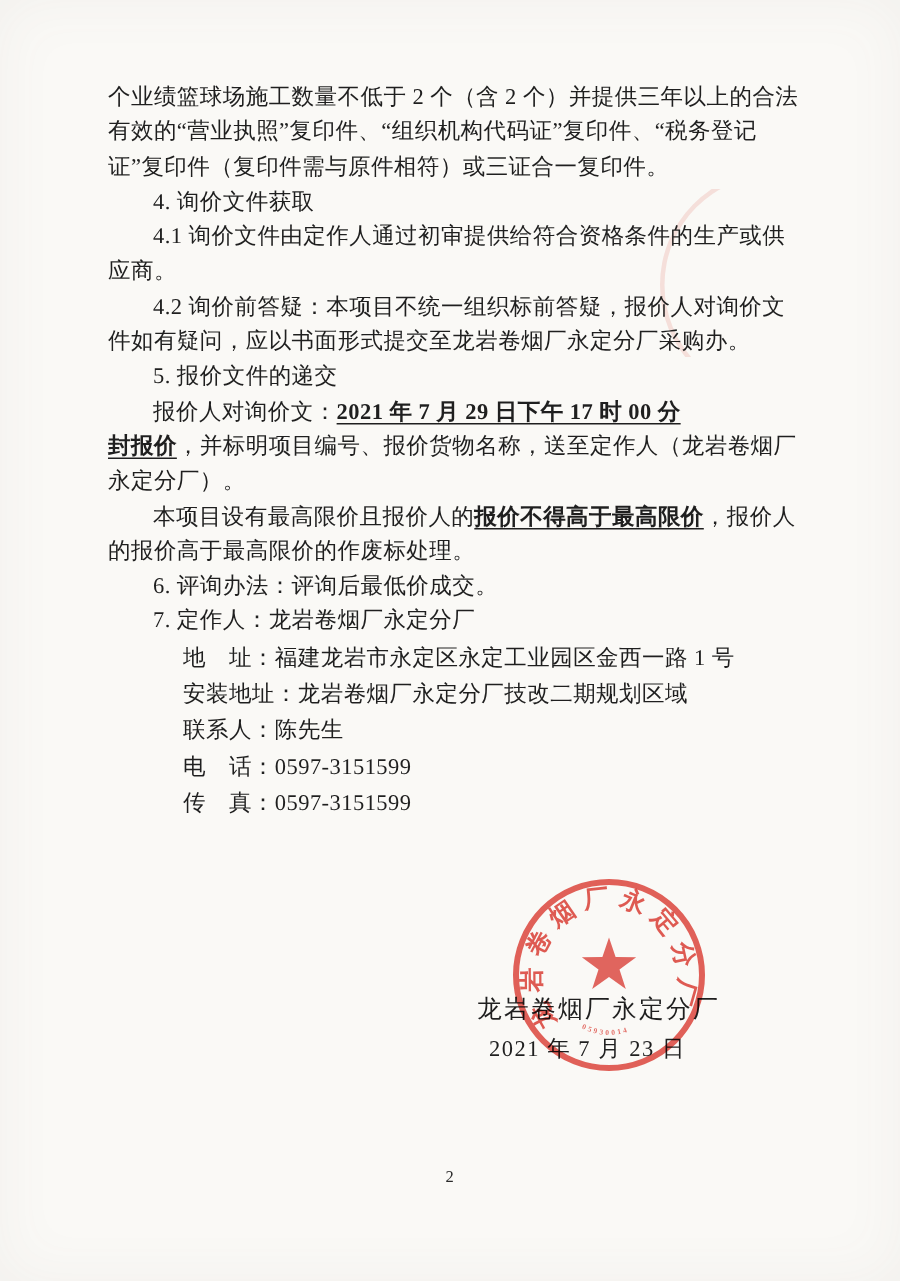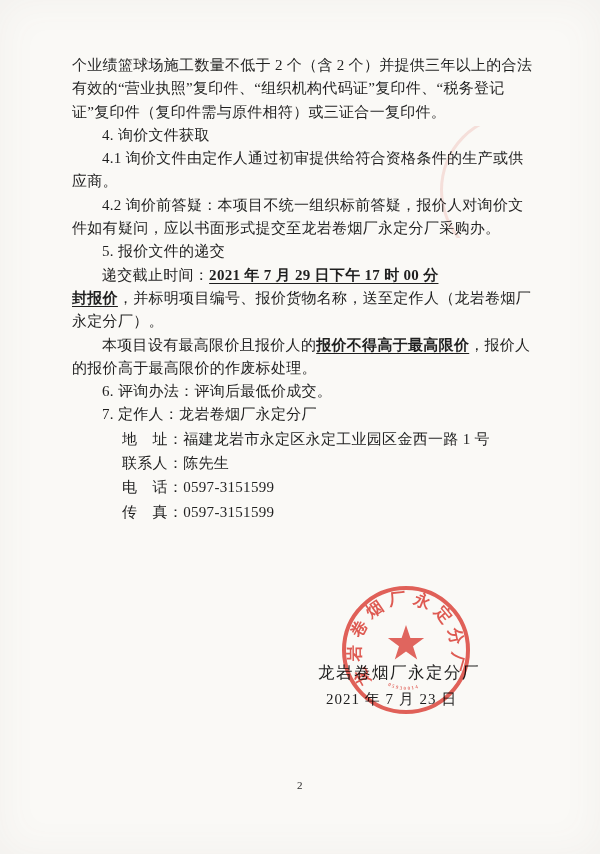--- a/index.html
+++ b/index.html
@@ -55,29 +55,30 @@
   <div class="doc-body">
     <div class="ln"><span>个业绩篮球场施工数量不低于 2 个（含 2 个）并提供三年以上的合法</span></div>
     <div class="ln"><span>有效的“营业执照”复印件、“组织机构代码证”复印件、“税务登记</span></div>
     <div class="ln"><span>证”复印件（复印件需与原件相符）或三证合一复印件。</span></div>
     <div class="ln ind"><span>4. 询价文件获取</span></div>
     <div class="ln ind"><span>4.1 询价文件由定作人通过初审提供给符合资格条件的生产或供</span></div>
     <div class="ln"><span>应商。</span></div>
     <div class="ln ind"><span>4.2 询价前答疑：本项目不统一组织标前答疑，报价人对询价文</span></div>
     <div class="ln"><span>件如有疑问，应以书面形式提交至龙岩卷烟厂永定分厂采购办。</span></div>
     <div class="ln ind"><span>5. 报价文件的递交</span></div>
-    <div class="ln ind"><span>递交截止时间：</span><span class="em">2021 年 7 月 29 日下午 17 时 00 分</span></div>
+    <div class="ln ind"><span>报价人对询价文：</span><span class="em">2021 年 7 月 29 日下午 17 时 00 分</span></div>
     <div class="ln"><span class="em">封报价</span><span>，并标明项目编号、报价货物名称，送至定作人（龙岩卷烟厂</span></div>
     <div class="ln"><span>永定分厂）。</span></div>
     <div class="ln ind"><span>本项目设有最高限价且报价人的</span><span class="em">报价不得高于最高限价</span><span>，报价人</span></div>
     <div class="ln"><span>的报价高于最高限价的作废标处理。</span></div>
     <div class="ln ind"><span>6. 评询办法：评询后最低价成交。</span></div>
     <div class="ln ind"><span>7. 定作人：龙岩卷烟厂永定分厂</span></div>
 
     <div class="ln contact"><span>地　址：</span><span>福建龙岩市永定区永定工业园区金西一路 1 号</span></div>
+    <div class="ln contact"><span>安装地址：</span><span>龙岩卷烟厂永定分厂技改二期规划区域</span></div>
     <div class="ln contact"><span>联系人：</span><span>陈先生</span></div>
     <div class="ln contact"><span>电　话：</span><span>0597-3151599</span></div>
     <div class="ln contact"><span>传　真：</span><span>0597-3151599</span></div>
   </div>
 
   <div class="sig-org">龙岩卷烟厂永定分厂</div>
   <div class="sig-date">2021 年 7 月 23 日</div>
 
   <svg class="stamp" viewBox="0 0 132 132" xmlns="http://www.w3.org/2000/svg">
     <defs>

